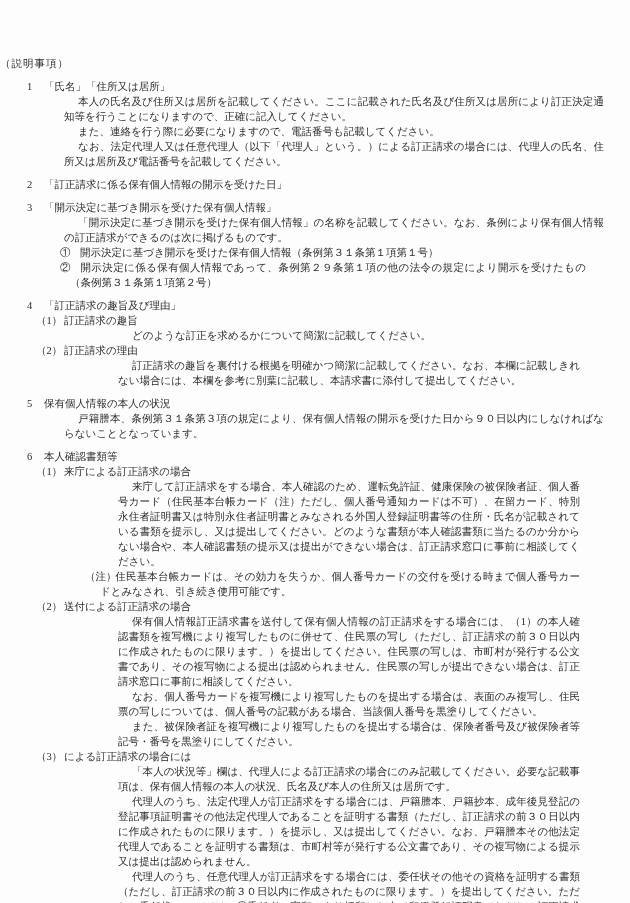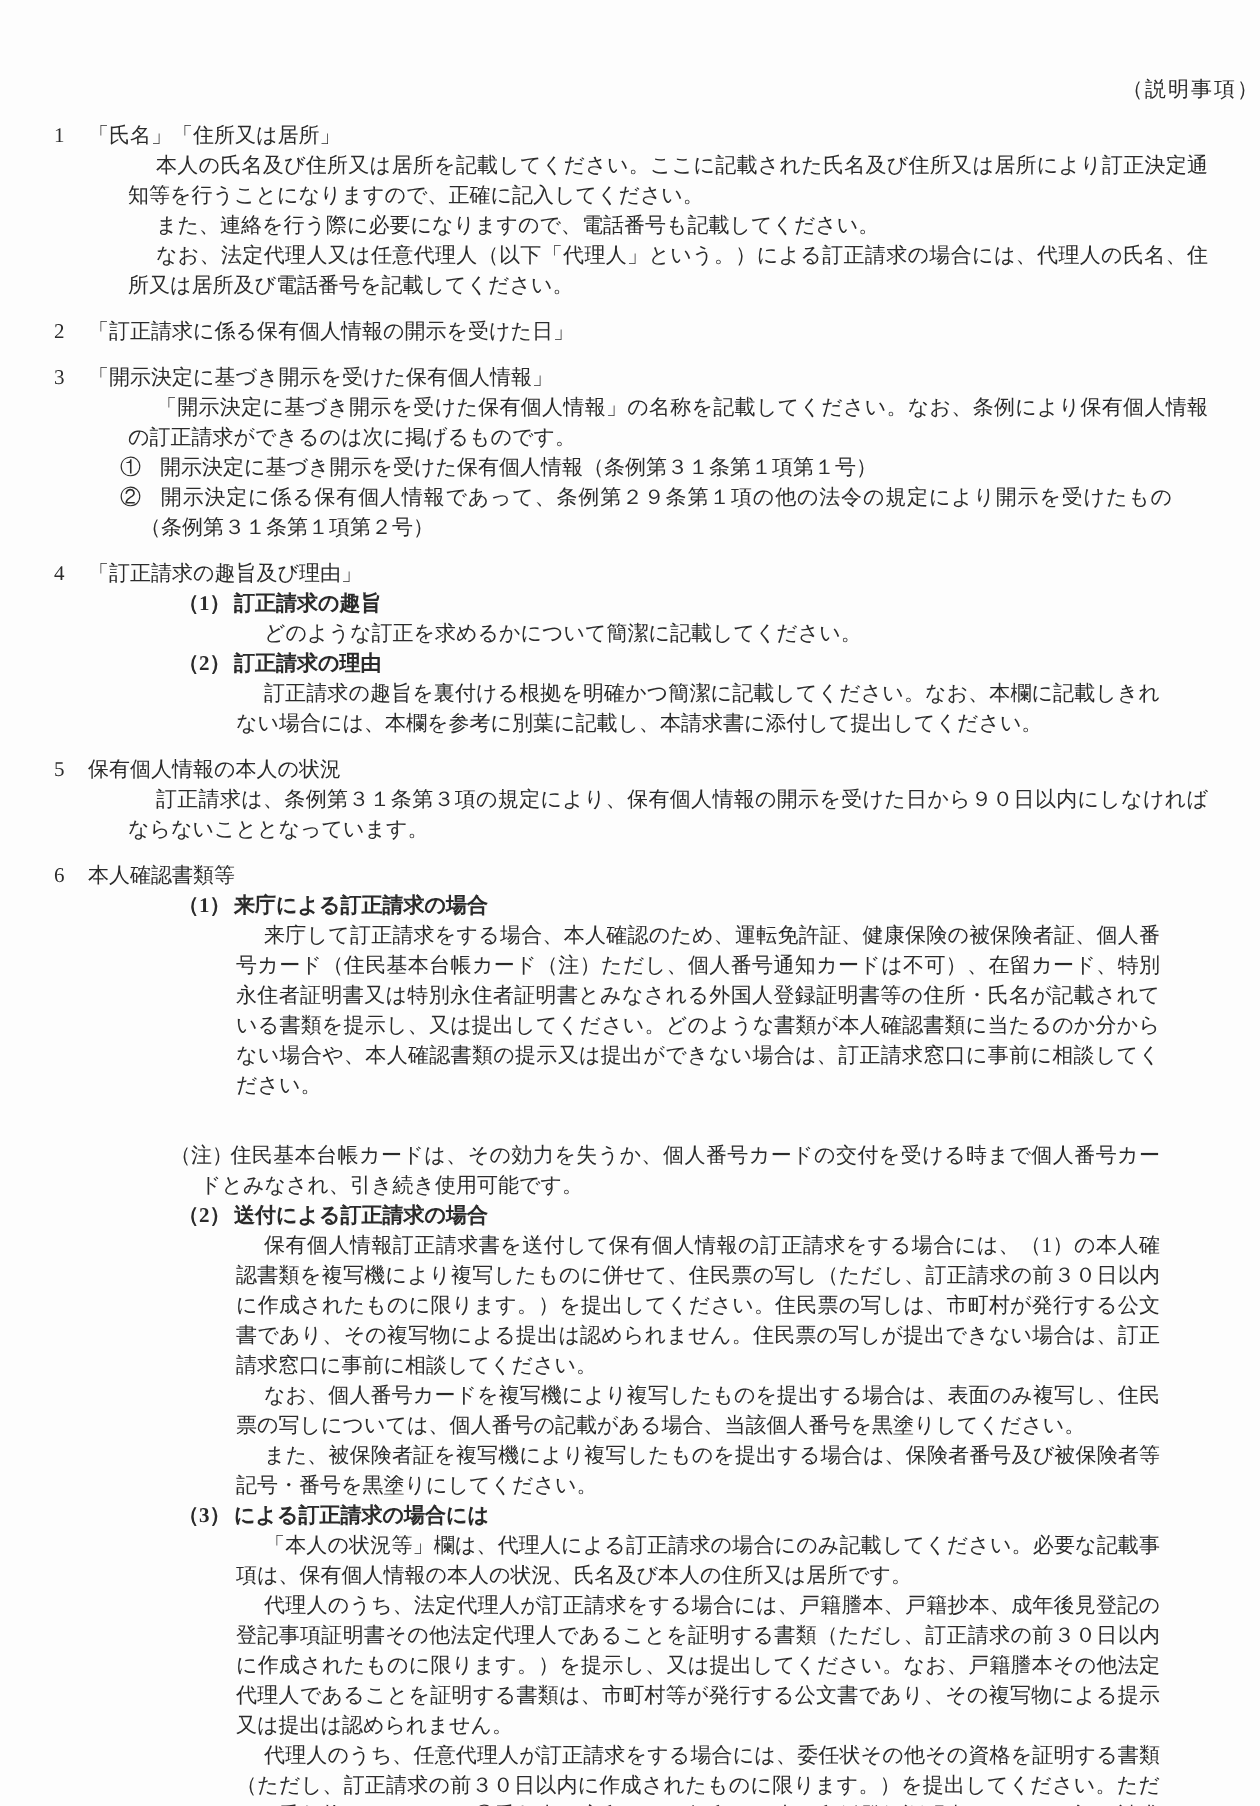--- a/index.html
+++ b/index.html
@@ -14,22 +14,22 @@
     margin: 0 auto;
     background: #fdfdfd;
     color: #2b2b2b;
     font-family: "Liberation Serif", "DejaVu Serif", serif;
     font-size: 10.5px;
     line-height: 15px;
     overflow: hidden;
     -webkit-font-smoothing: antialiased;
   }
   .doc-title {
-    padding-top: 38px;
-    text-align: right;
+    padding-top: 56px;
+    text-align: left;
     letter-spacing: 1px;
   }
   .content {
     margin-top: 2px;
   }
   .section {
     margin-top: 8px;
   }
   .sec-head {
     padding-left: 27px;
@@ -50,40 +50,38 @@
     margin-right: 44px;
     text-indent: -10px;
     text-align: justify;
   }
   .item-label {
     display: inline-block;
     width: 20px;
     text-indent: 0;
   }
   .sub {
-    padding-left: 89px;
+    padding-left: 36px;
     padding-right: 40px;
-    font-weight: bold;
   }
   .sub-label {
     display: inline-block;
     min-width: 28px;
   }
   .subpara {
     margin-left: 118px;
     margin-right: 50px;
     text-indent: 14px;
     text-align: justify;
   }
   .note {
     margin-left: 100px;
     margin-right: 50px;
     text-indent: -15px;
     text-align: justify;
-    margin-top: 20px;
   }
   .note-label {
     display: inline-block;
     width: 30px;
     text-indent: 0;
   }
 </style>
 </head>
 <body>
 
@@ -107,21 +105,21 @@
       </div>
       <div class="section">
         <div class="sec-head"><span class="sec-num">4</span><span>「訂正請求の趣旨及び理由」</span></div>
         <div class="sub"><span class="sub-label">（1）</span><span>訂正請求の趣旨</span></div>
         <div class="subpara"><span>どのような訂正を求めるかについて簡潔に記載してください。</span></div>
         <div class="sub"><span class="sub-label">（2）</span><span>訂正請求の理由</span></div>
         <div class="subpara"><span>訂正請求の趣旨を裏付ける根拠を明確かつ簡潔に記載してください。なお、本欄に記載しきれない場合には、本欄を参考に別葉に記載し、本請求書に添付して提出してください。</span></div>
       </div>
       <div class="section">
         <div class="sec-head"><span class="sec-num">5</span><span>保有個人情報の本人の状況</span></div>
-        <div class="para"><span>訂正請求は、条例第３１条第３項の規定により、保有個人情報の開示を受けた日から９０日以内にしなければならないこととなっています。</span></div>
+        <div class="para"><span>戸籍謄本、条例第３１条第３項の規定により、保有個人情報の開示を受けた日から９０日以内にしなければならないこととなっています。</span></div>
       </div>
       <div class="section">
         <div class="sec-head"><span class="sec-num">6</span><span>本人確認書類等</span></div>
         <div class="sub"><span class="sub-label">（1）</span><span>来庁による訂正請求の場合</span></div>
         <div class="subpara"><span>来庁して訂正請求をする場合、本人確認のため、運転免許証、健康保険の被保険者証、個人番号カード（住民基本台帳カード（注）ただし、個人番号通知カードは不可）、在留カード、特別永住者証明書又は特別永住者証明書とみなされる外国人登録証明書等の住所・氏名が記載されている書類を提示し、又は提出してください。どのような書類が本人確認書類に当たるのか分からない場合や、本人確認書類の提示又は提出ができない場合は、訂正請求窓口に事前に相談してください。</span></div>
         <div class="note"><span class="note-label">（注）</span><span>住民基本台帳カードは、その効力を失うか、個人番号カードの交付を受ける時まで個人番号カードとみなされ、引き続き使用可能です。</span></div>
         <div class="sub"><span class="sub-label">（2）</span><span>送付による訂正請求の場合</span></div>
         <div class="subpara"><span>保有個人情報訂正請求書を送付して保有個人情報の訂正請求をする場合には、（1）の本人確認書類を複写機により複写したものに併せて、住民票の写し（ただし、訂正請求の前３０日以内に作成されたものに限ります。）を提出してください。住民票の写しは、市町村が発行する公文書であり、その複写物による提出は認められません。住民票の写しが提出できない場合は、訂正請求窓口に事前に相談してください。</span></div>
         <div class="subpara"><span>なお、個人番号カードを複写機により複写したものを提出する場合は、表面のみ複写し、住民票の写しについては、個人番号の記載がある場合、当該個人番号を黒塗りしてください。</span></div>
         <div class="subpara"><span>また、被保険者証を複写機により複写したものを提出する場合は、保険者番号及び被保険者等記号・番号を黒塗りにしてください。</span></div>

